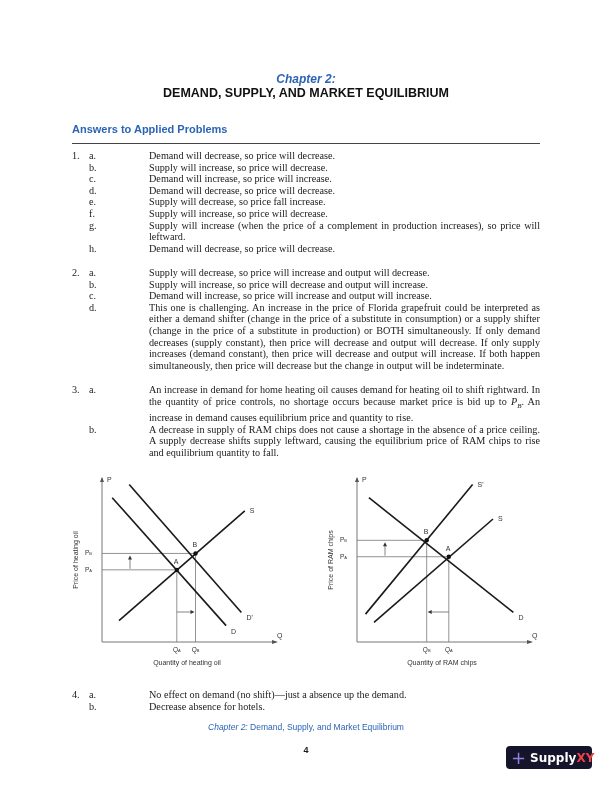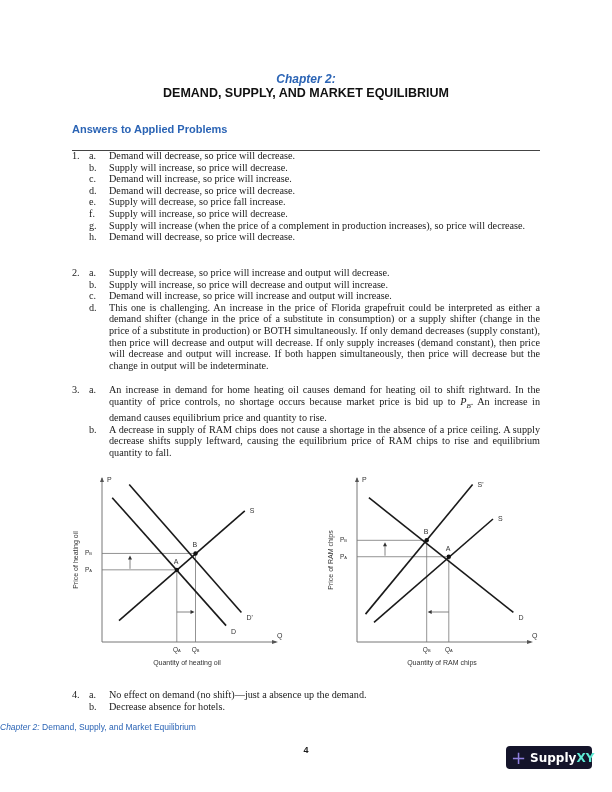--- a/index.html
+++ b/index.html
@@ -1,31 +1,31 @@
 <!DOCTYPE html>
 <html><head>
 <meta charset="utf-8">
 <style>
   html, body { margin:0; padding:0; background:#ffffff; }
   body { width:612px; height:792px; position:relative; overflow:hidden; font-family:"Liberation Serif", serif; color:#1a1a1a; }
   .chap { position:absolute; top:72px; left:0; width:612px; text-align:center; font-family:"Liberation Sans", sans-serif; font-weight:bold; font-style:italic; color:#2b64b5; font-size:12px; }
   .title { position:absolute; top:86px; left:0; width:612px; text-align:center; font-family:"Liberation Sans", sans-serif; font-weight:bold; font-size:12.5px; color:#111; }
-  .section { position:absolute; top:123px; left:72px; width:468px; font-family:"Liberation Sans", sans-serif; font-weight:bold; color:#2b64b5; font-size:11px; padding-bottom:15px; border-bottom:1.5px solid #444; }
+  .section { position:absolute; top:123px; left:72px; width:468px; font-family:"Liberation Sans", sans-serif; font-weight:bold; color:#2b64b5; font-size:11px; padding-bottom:8px; border-bottom:1.5px solid #444; }
   .qblock { position:absolute; left:72px; width:468px; font-size:10.2px; line-height:11.6px; }
   .item { display:flex; }
   .qnum { width:17px; flex:none; }
   .letter { width:20px; flex:none; }
-  .txt { flex:1; text-align:justify; }
+  .txt { flex:1; text-align:justify;margin-left:40px; }
   .gap { width:17px; flex:none; }
   .chart { position:absolute; }
-  .footer { position:absolute; top:722px; left:0; width:612px; font-family:"Liberation Sans", sans-serif; font-style:italic; color:#2b64b5; font-size:8.5px; }
+  .footer { position:absolute; top:722px; left:0; width:612px; text-align:center; font-family:"Liberation Sans", sans-serif; font-style:italic; color:#2b64b5; font-size:8.5px; }
   .pagenum { position:absolute; top:745px; left:0; width:612px; text-align:center; font-family:"Liberation Sans", sans-serif; font-weight:bold; font-size:9px; }
   .badge { position:absolute; left:506px; top:746px; width:86px; height:23px; background:#14142a; border-radius:4px; display:flex; align-items:center; font-family:"DejaVu Sans", sans-serif; font-weight:bold; font-size:12px; color:#fff; }
   .badge .plus { color:#8f7fe0; font-size:18px; margin:0 4px 0 5px; font-weight:normal; line-height:1; }
-  .badge .xy { color:#5eead4; }
+  .badge .xy { color:#ef4444; }
   svg text { font-family:"Liberation Sans", sans-serif; }
 </style>
 </head>
 <body>
 
 <div class="chap">Chapter 2:</div>
 <div class="title">DEMAND, SUPPLY, AND MARKET EQUILIBRIUM</div>
 <div class="section">Answers to Applied Problems</div>
 
 <div class="qblock" style="top:150px;">
@@ -55,21 +55,21 @@
       <span class="txt">Supply will decrease, so price fall increase.</span>
     </div>
   <div class="item">
       <span class="gap"></span>
       <span class="letter">f.</span>
       <span class="txt">Supply will increase, so price will decrease.</span>
     </div>
   <div class="item">
       <span class="gap"></span>
       <span class="letter">g.</span>
-      <span class="txt">Supply will increase (when the price of a complement in production increases), so price will decrease.</span>
+      <span class="txt">Supply will increase (when the price of a complement in production increases), so price will leftward.</span>
     </div>
   <div class="item">
       <span class="gap"></span>
       <span class="letter">h.</span>
       <span class="txt">Demand will decrease, so price will decrease.</span>
     </div>
 </div>
 
 <div class="qblock" style="top:267px;">
   <div class="item">

